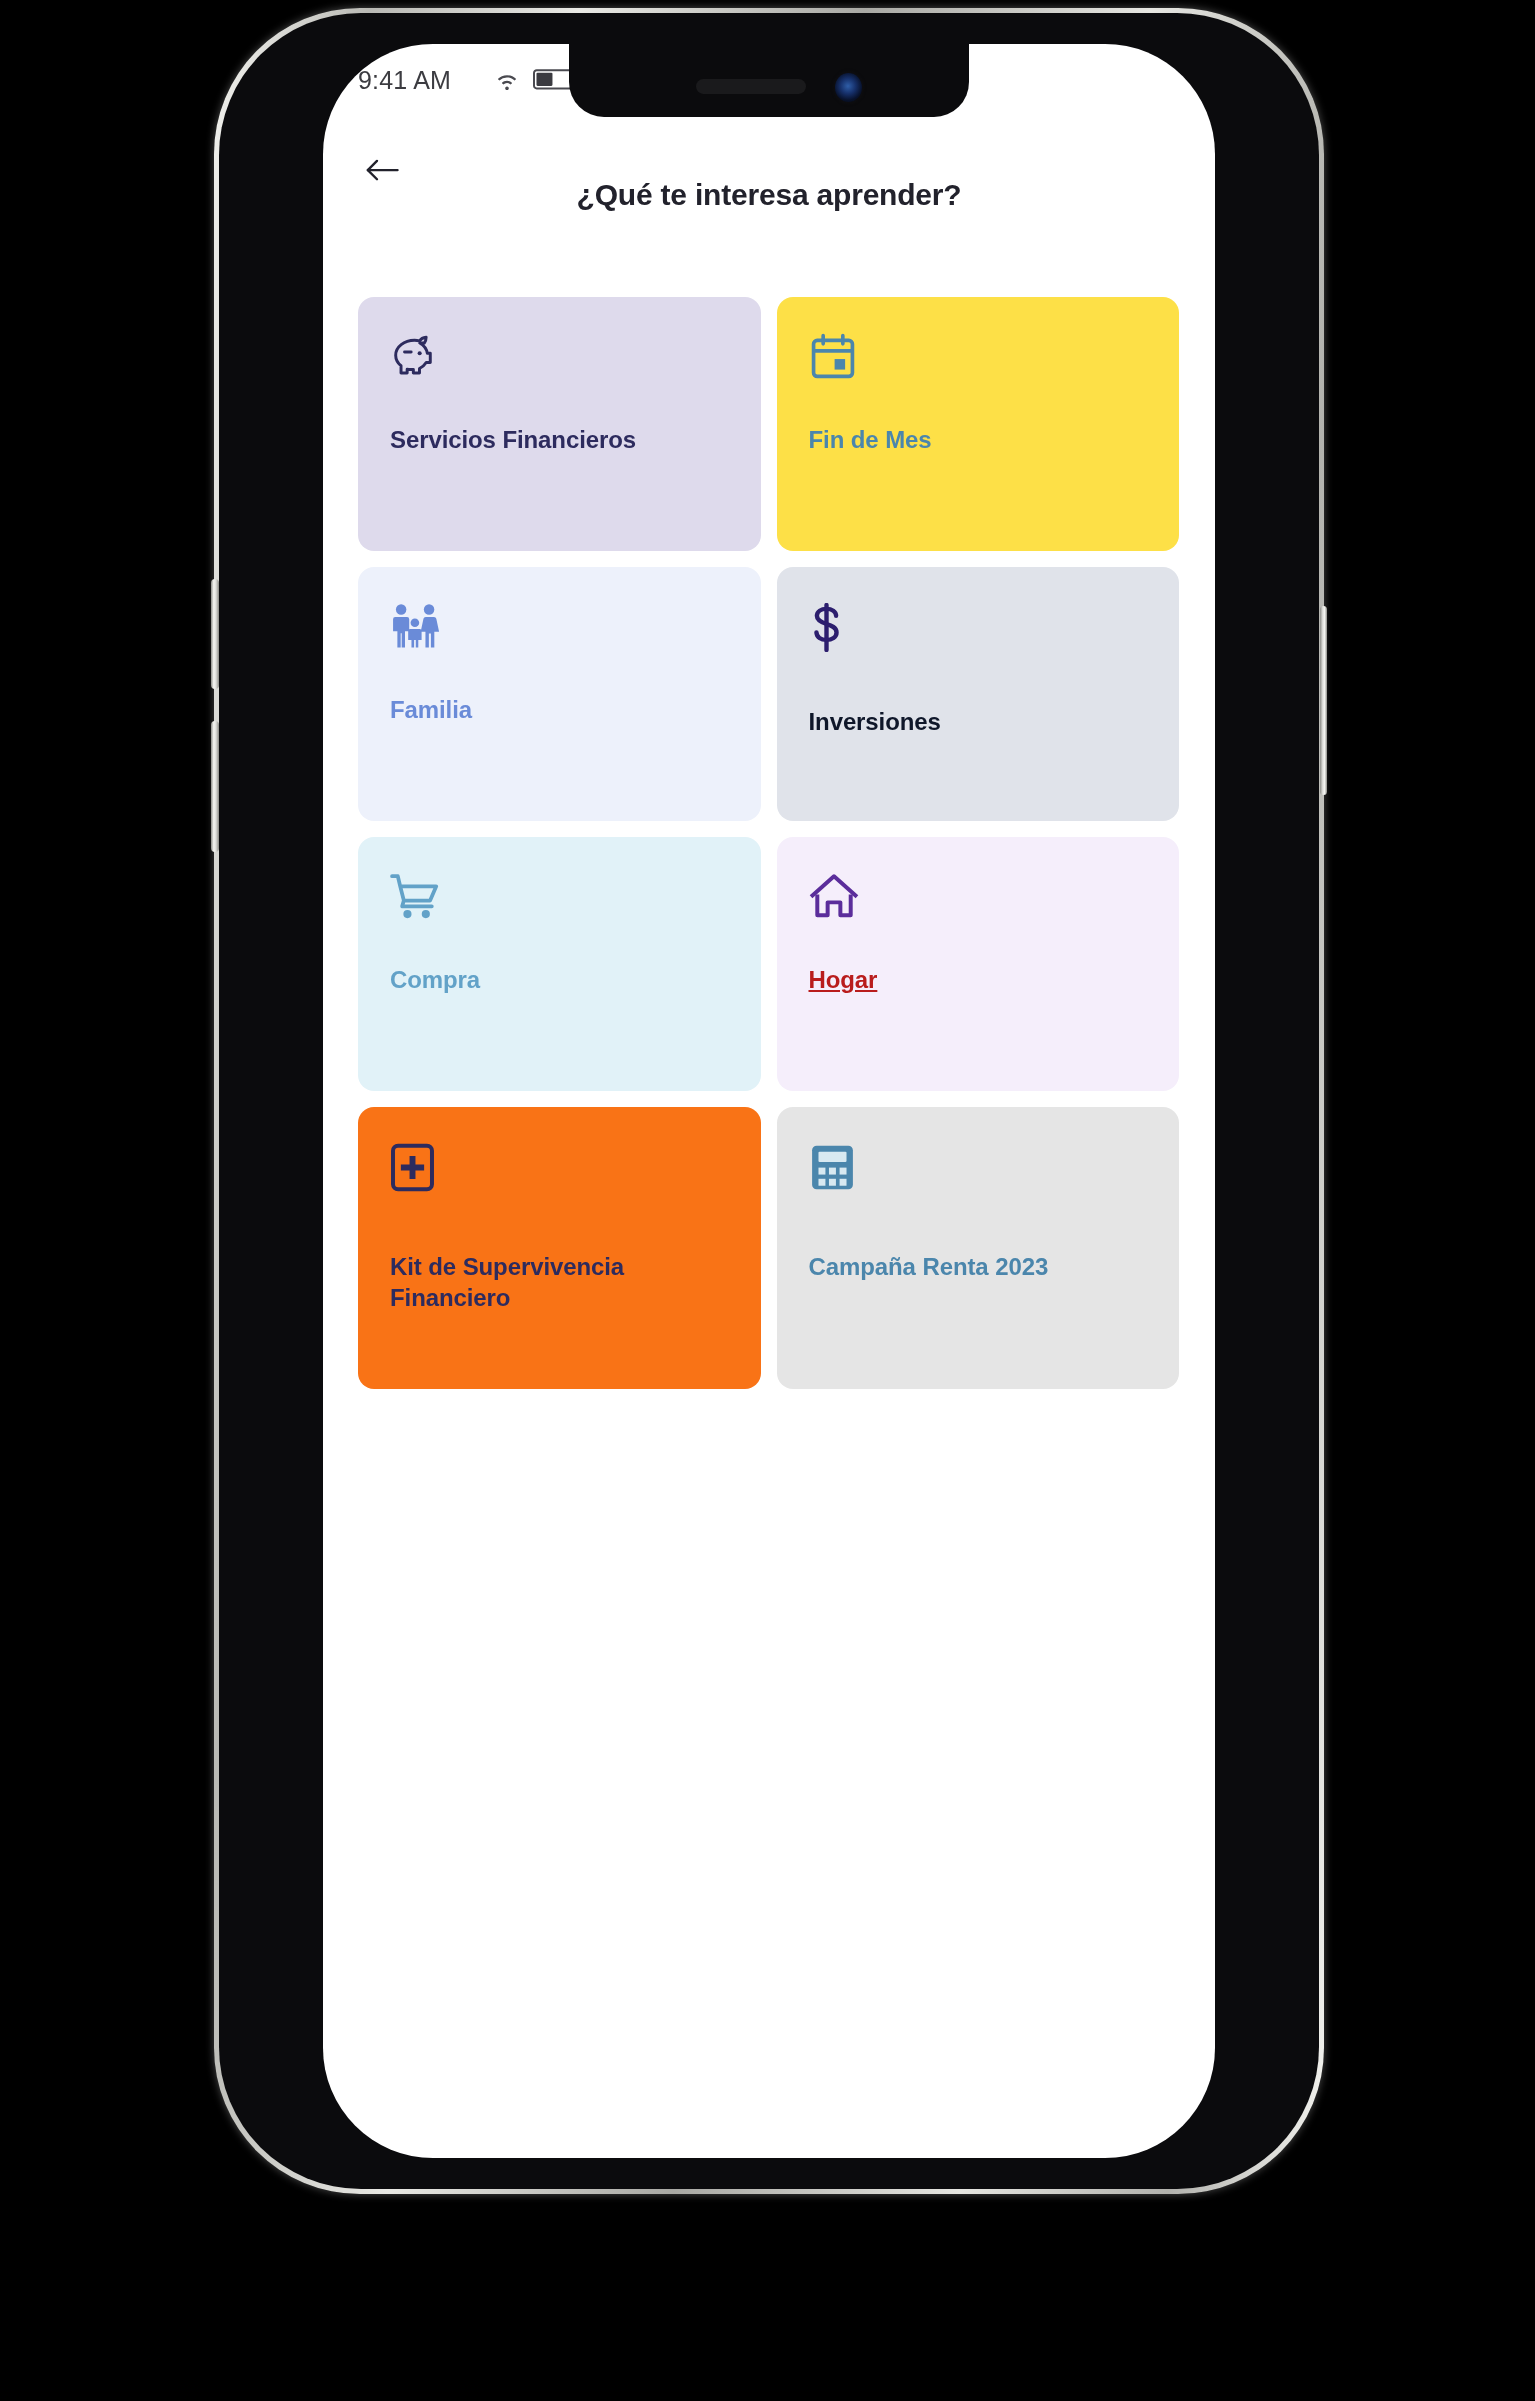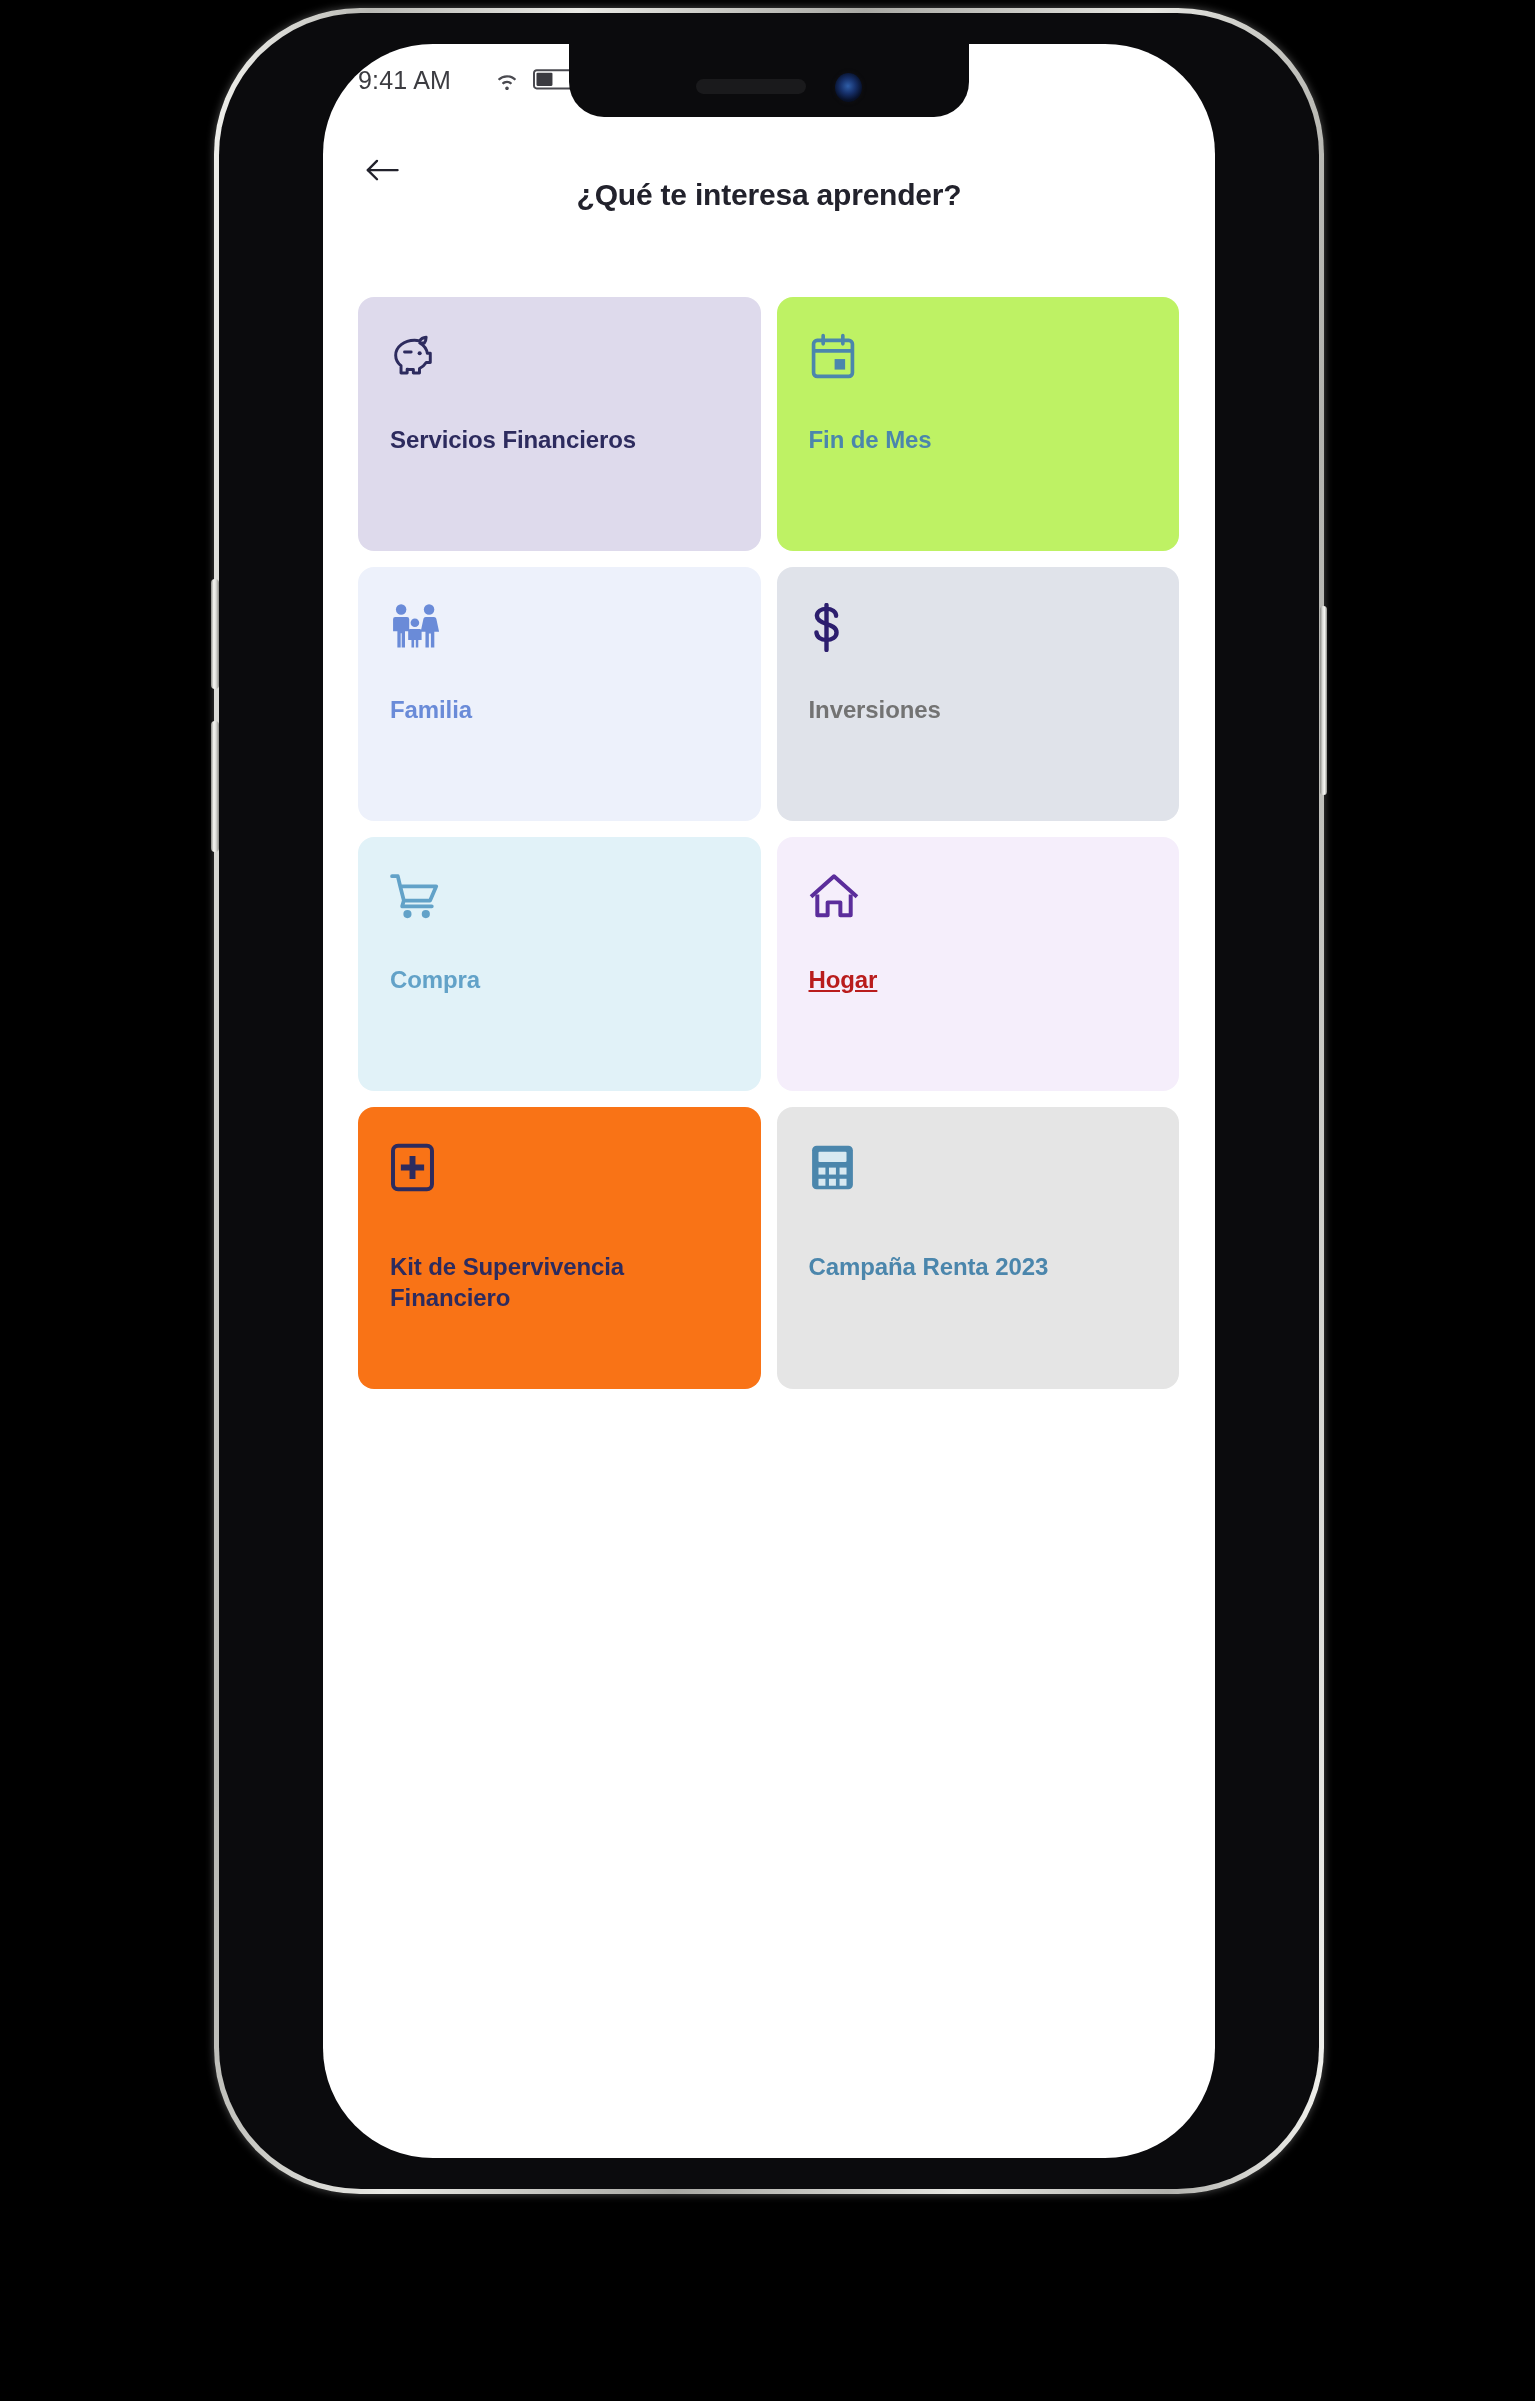--- a/index.html
+++ b/index.html
@@ -191,21 +191,21 @@
         <div class="card-icon">
           <svg width="50" height="47" viewBox="0 0 44 41">
             <path d="M30.2 8.6c1.1-1.4 1.6-3.3 1.6-5.1-2.6.2-4.7 1.4-5.9 3.3a17 17 0 0 0-4.3-.55C12.4 6.25 5 12.1 5 19.4c0 3.6 1.8 6.9 4.7 9.25V35h5.4v-3.3c1 .2 2 .3 3.05.3h2.4v3h5.4v-3.9a14.6 14.6 0 0 0 5.9-5.3h3.6v-8.2h-2.6c-.65-3.8-3.1-7-6.65-9z" fill="none" stroke="#2D2B5E" stroke-width="2.6" stroke-linejoin="round"></path>
             <rect x="11.5" y="15.3" width="8.4" height="2.6" rx="1.3" fill="#2D2B5E"></rect>
             <circle cx="26.1" cy="17.6" r="1.8" fill="#2D2B5E"></circle>
           </svg>
         </div>
         <div class="card-label" style="color: rgb(45, 43, 94);">Servicios Financieros</div>
       </div>
 
-      <div class="card card-r1" style="background: #bef264;">
+      <div class="card card-r1" style="background: #fde047;">
         <div class="card-icon">
           <svg width="48" height="48" viewBox="0 0 42 42">
             <rect x="4" y="6.5" width="34" height="31.5" rx="3.2" fill="none" stroke="#4B86AC" stroke-width="3.2"></rect>
             <path d="M4 15.6h34" stroke="#4B86AC" stroke-width="3.2"></path>
             <path d="M12.4 2.3v7.2M29.6 2.3v7.2" stroke="#4B86AC" stroke-width="3.2" stroke-linecap="round"></path>
             <rect x="22.4" y="22.8" width="9.2" height="9.2" fill="#4B86AC"></rect>
           </svg>
         </div>
         <div class="card-label" style="color: rgb(75, 134, 172);">Fin de Mes</div>
       </div>
@@ -227,21 +227,21 @@
         <div class="card-label" style="color: rgb(106, 139, 216);">Familia</div>
       </div>
 
       <div class="card card-r2" style="background: rgb(224, 227, 234);">
         <div class="card-icon">
           <svg width="35" height="49" viewBox="0 0 31 43">
             <path d="M15.5 1.6v39.8" stroke="#2C1E6E" stroke-width="3.9" stroke-linecap="round"></path>
             <path d="M24 11.2c0-3.9-3.8-6.2-8.5-6.2S7 7.3 7 11.2c0 4.3 4.3 5.9 8.5 7.2 4.2 1.3 8.9 2.9 8.9 7.5 0 4.2-4.1 6.6-8.9 6.6S6.6 30.1 6.6 25.8" fill="none" stroke="#2C1E6E" stroke-width="3.9" stroke-linecap="round" stroke-linejoin="round"></path>
           </svg>
         </div>
-        <div class="card-label" style="color: #737373;">Inversiones</div>
+        <div class="card-label" style="color: #0f172a; margin-top: 12px;">Inversiones</div>
       </div>
 
       <div class="card card-r3" style="background: rgb(225, 242, 248);">
         <div class="card-icon">
           <svg width="51" height="47" viewBox="0 0 45 41">
             <path d="M1.8 2.6h5.1l2.1 8.9m0 0h31.8l-5.4 12.6H12.2M9 11.5l3.2 12.6m0 0-1.5 5.1h26.2" fill="none" stroke="#62A2C8" stroke-width="3.3" stroke-linecap="round" stroke-linejoin="round"></path>
             <circle cx="15.4" cy="36" r="3.6" fill="#62A2C8"></circle>
             <circle cx="31.6" cy="36" r="3.6" fill="#62A2C8"></circle>
           </svg>
         </div>

